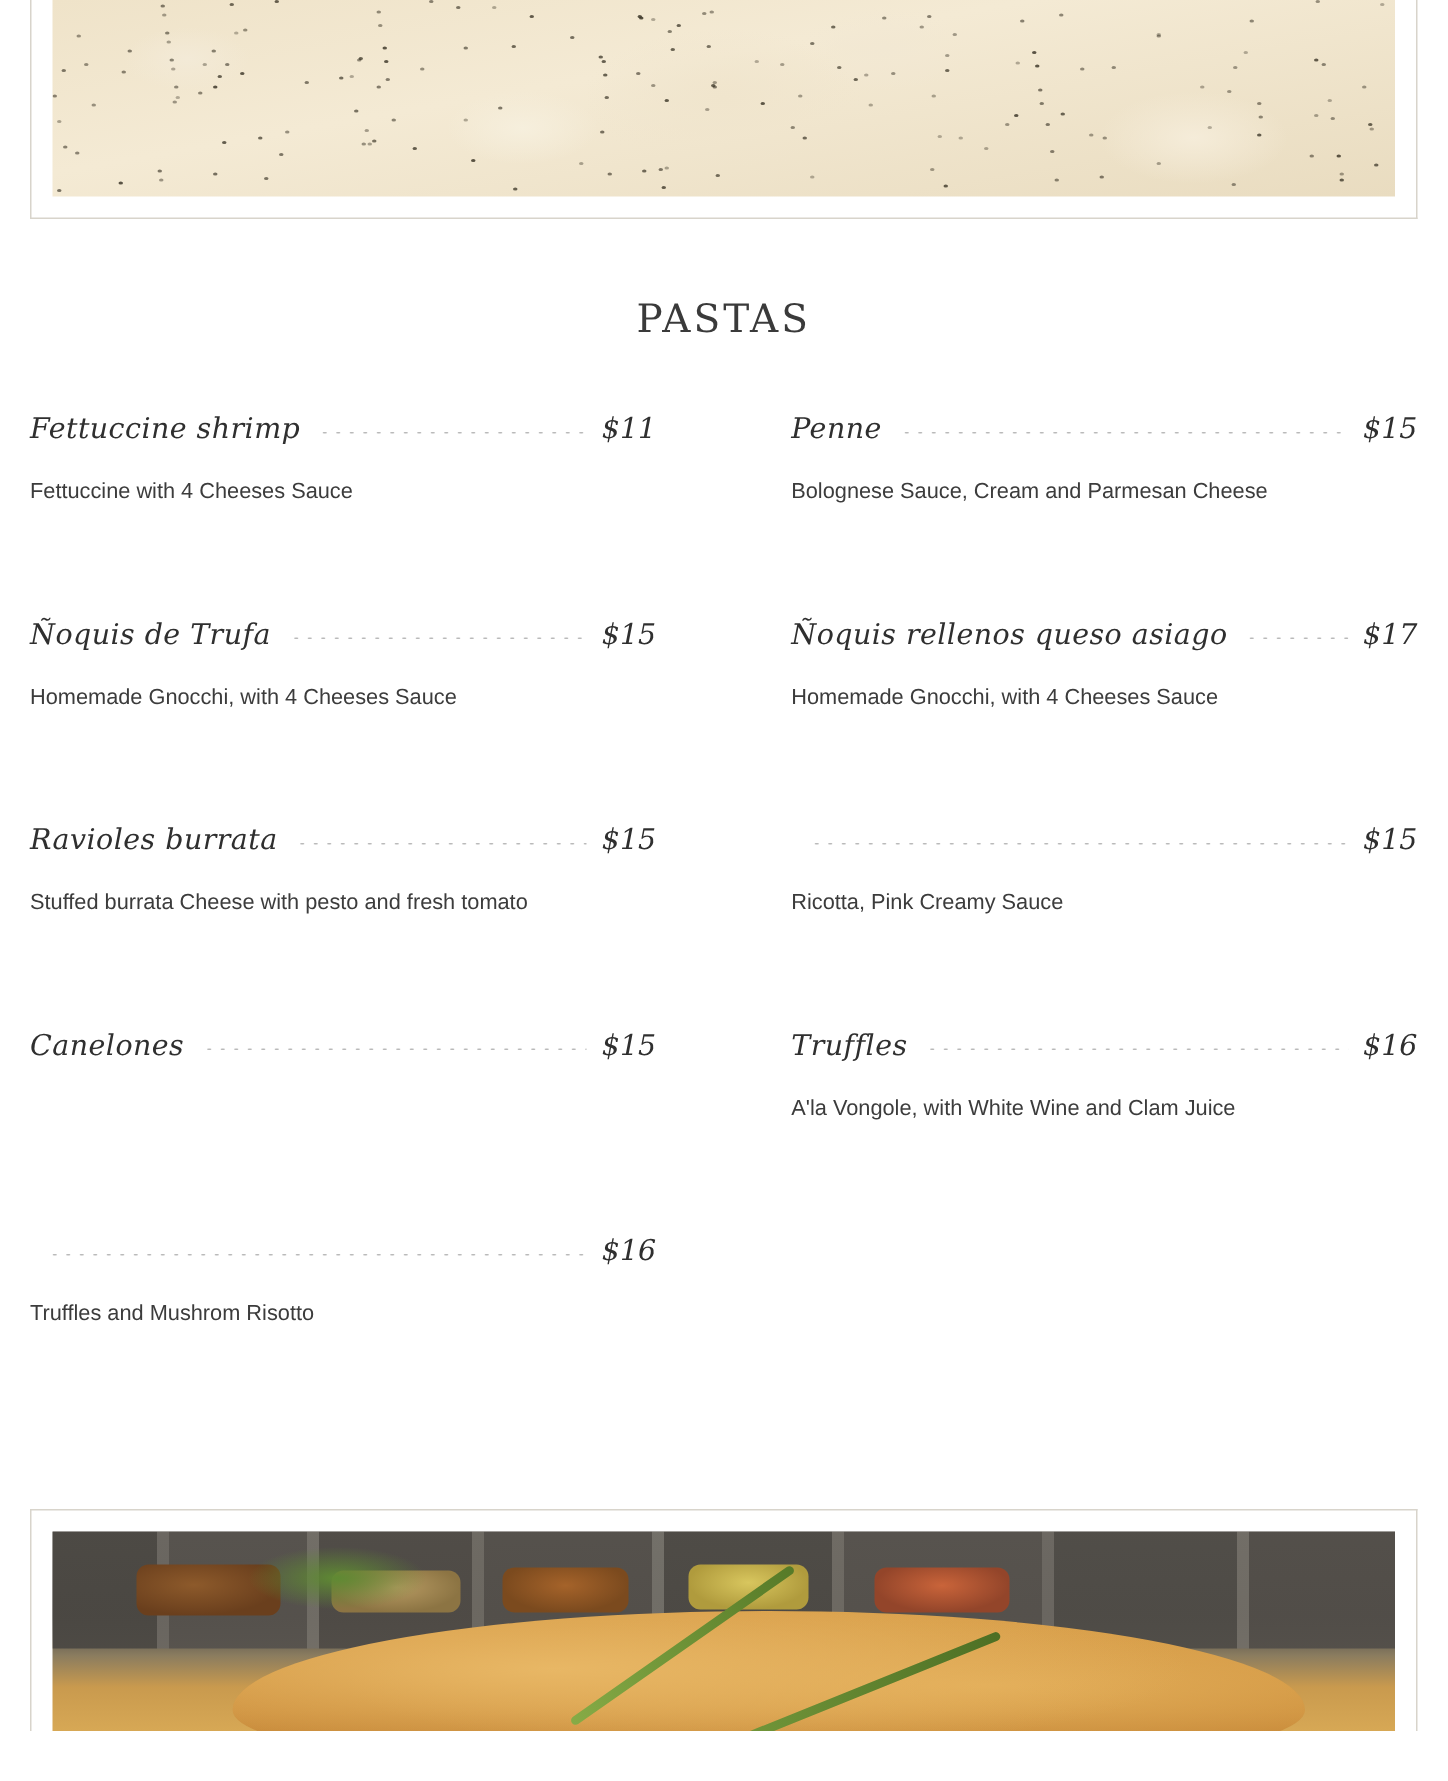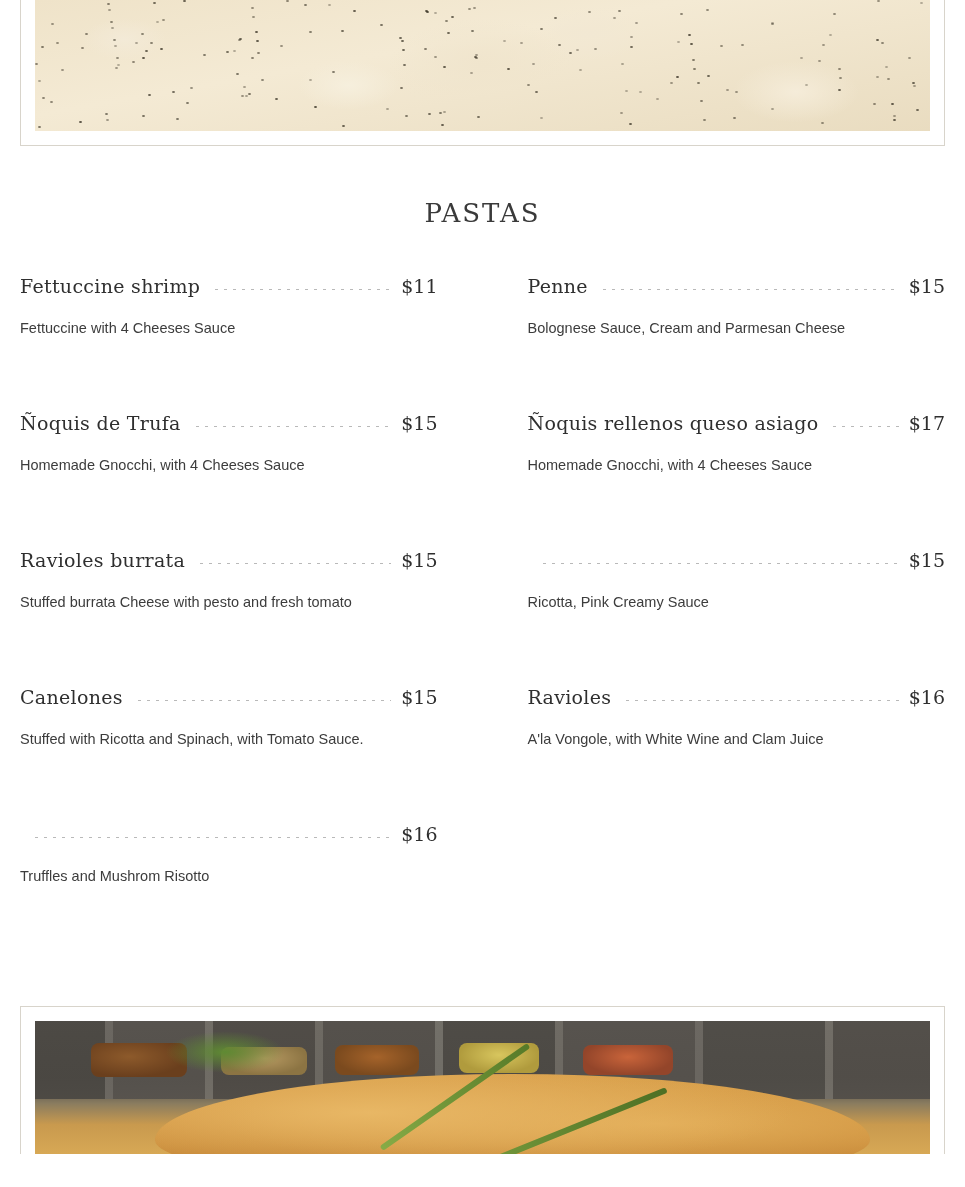--- a/index.html
+++ b/index.html
@@ -170,20 +170,21 @@
     margin-top: 46px;
   }
   .menu-item {
     height: 137px;
     box-sizing: border-box;
   }
   .item-head {
     display: flex;
     align-items: baseline;
     width: 100%;
+    font-style: italic;
   }
   .item-name {
     font-family: "DejaVu Serif", "Liberation Serif", serif;
     font-size: 19px;
     color: #2f2f2f;
     font-weight: 400;
     white-space: nowrap;
     letter-spacing: .3px;
   }
   .dots {
@@ -450,26 +451,25 @@
         </div>
         <div class="item-desc">Ricotta, Pink Creamy Sauce</div>
       </div>
 
       <div class="menu-item">
         <div class="item-head">
           <span class="item-name">Canelones</span>
           <span class="dots"></span>
           <span class="item-price">$15</span>
         </div>
-        <div class="item-desc">Stuffed with Ricotta and Spinach, with Tomato Sauce.</div>
-      </div>
-
-      <div class="menu-item">
-        <div class="item-head">
-          <span class="item-name">Ravioles</span>
+      </div>
+
+      <div class="menu-item">
+        <div class="item-head">
+          <span class="item-name">Truffles</span>
           <span class="dots"></span>
           <span class="item-price">$16</span>
         </div>
         <div class="item-desc">A'la Vongole, with White Wine and Clam Juice</div>
       </div>
 
       <div class="menu-item">
         <div class="item-head">
           <span class="dots"></span>
           <span class="item-price">$16</span>

